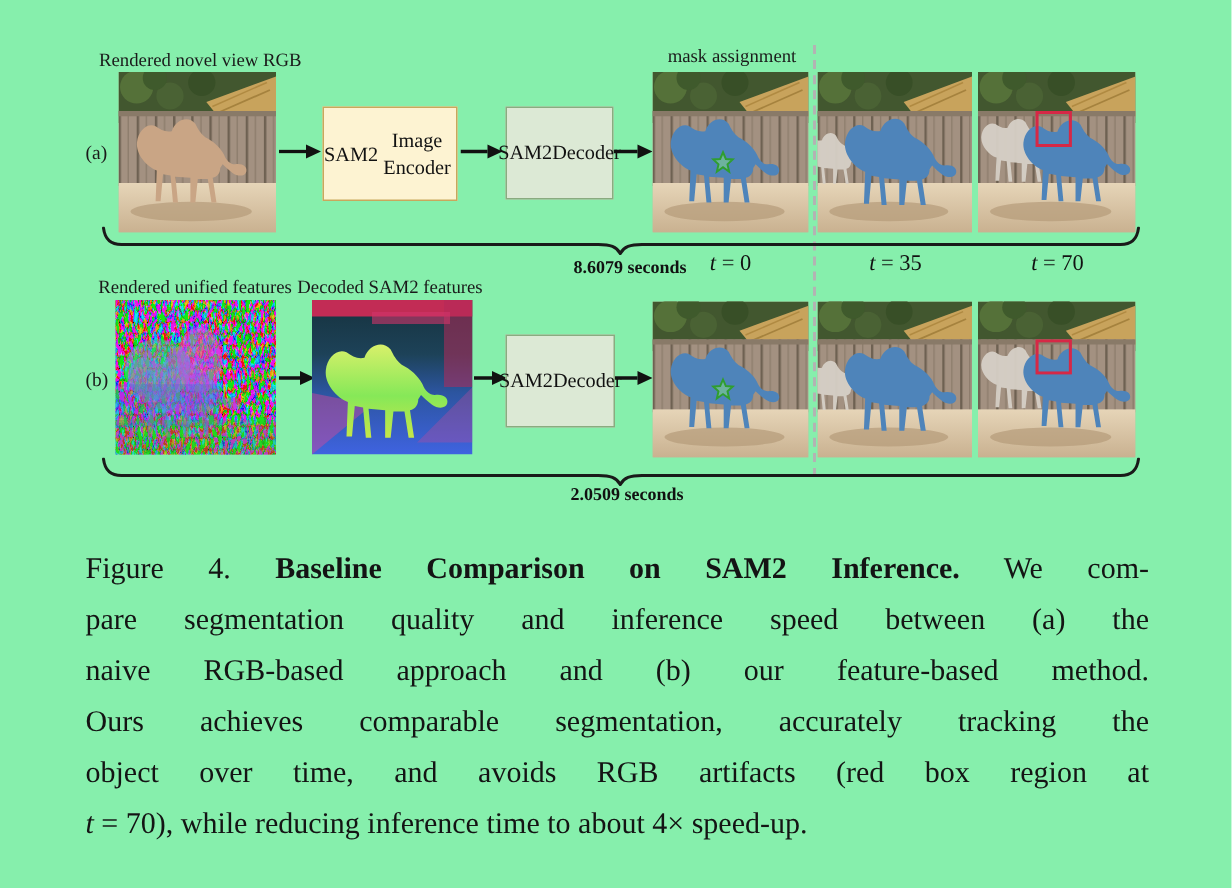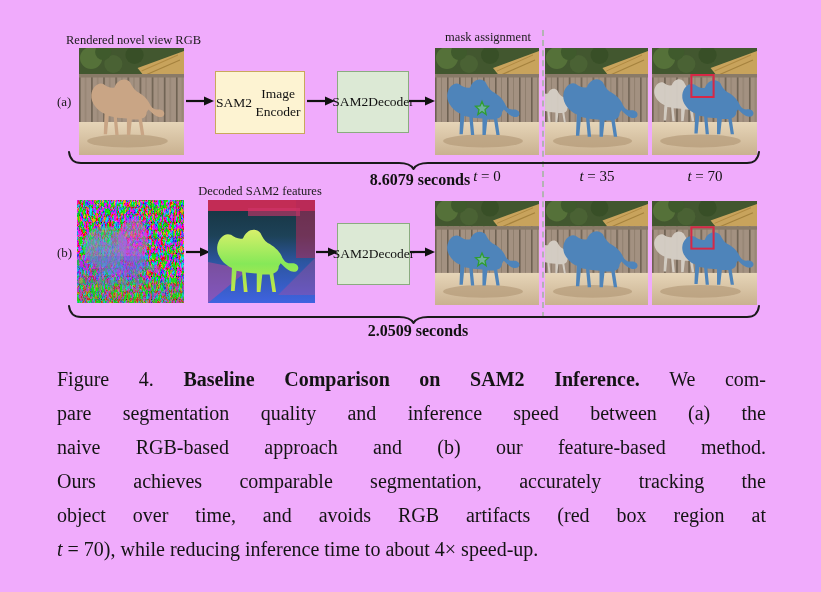--- a/index.html
+++ b/index.html
@@ -1,31 +1,31 @@
 <!DOCTYPE html>
 <html><head>
 <meta charset="utf-8">
 <style>
   html,body{margin:0;padding:0;background:#ffffff;}
-  .page{position:relative;width:821px;height:592px;background:#f0abfc;overflow:hidden;
+  .page{position:relative;width:821px;height:592px;background:#86efac;overflow:hidden;
         font-family:"Liberation Serif", serif;color:#1a1a1a;}
   .figure{position:absolute;left:0;top:0;width:821px;height:352px;}
   .figure *{box-sizing:border-box;}
   .fig-label{position:absolute;font-size:12.5px;color:#1a1a1a;text-align:center;white-space:nowrap;}
   .row-tag{position:absolute;font-size:13px;color:#1a1a1a;}
   .col-header{position:absolute;font-size:12.5px;color:#1a1a1a;text-align:center;white-space:nowrap;}
   .panel{position:absolute;display:block;}
   .box{position:absolute;display:flex;flex-direction:row;align-items:center;justify-content:center;
        font-size:13.5px;line-height:1.3;text-align:center;color:#111;}
   .box.encoder{background:#fdf3d2;border:1.4px solid #c9a85c;}
   .box.decoder{background:#dce9d5;border:1.4px solid #8aab80;}
   .arrow{position:absolute;display:block;}
   .brace{position:absolute;display:block;}
   .dashed-sep{position:absolute;width:0;border-left:2px dashed #b3b3b3;}
-  .time-label{position:absolute;font-size:16px;font-weight:bold;color:#111;text-align:center;white-space:nowrap;}
+  .time-label{position:absolute;font-size:12px;font-weight:bold;color:#111;text-align:center;white-space:nowrap;}
   .t-label{position:absolute;font-size:15px;color:#111;text-align:center;white-space:nowrap;}
   .t-label i{font-style:italic;font-family:"Liberation Serif", serif;}
   .caption{position:absolute;left:57px;top:362px;width:709px;font-size:20px;line-height:34px;color:#141414;}
   .cap-line{text-align:justify;text-align-last:justify;}
   .cap-line.last{text-align-last:left;}
   .cap-line b{font-weight:bold;}
   .cap-line i{font-style:italic;}
 </style>
 </head>
 <body>
@@ -175,20 +175,21 @@
 
     <svg class="brace" style="left:68px;top:151px" width="692" height="19" viewBox="0 0 692 19">
       <path d="M1,1 C2,9 6,12 13,12 L331,12 C339,12 343,13.5 345.5,18 C348,13.5 352,12 360,12 L679,12 C686,12 690,9 691,1" fill="none" stroke="#1a1a1a" stroke-width="2" stroke-linecap="round"></path>
     </svg>
     <span class="time-label" style="left:350px;top:171px;width:140px;">8.6079 seconds</span>
 
     <span class="t-label" style="left:447px;top:168px;width:80px;"><i>t</i><span> = 0</span></span>
     <span class="t-label" style="left:557px;top:168px;width:80px;"><i>t</i><span> = 35</span></span>
     <span class="t-label" style="left:665px;top:168px;width:80px;"><i>t</i><span> = 70</span></span>
 
+    <span class="fig-label" style="left:65px;top:184px;width:130px;">Rendered unified features</span>
     <span class="fig-label" style="left:195px;top:184px;width:130px;">Decoded SAM2 features</span>
     <span class="row-tag" style="left:57px;top:245px;">(b)</span>
 
     <svg class="panel" style="left:77px;top:200px;width:107px;height:103px" viewBox="0 0 107 103" preserveAspectRatio="none">
         <use href="#p-feat"></use>
       </svg>
 
     <svg class="arrow" style="left:186px;top:245px" width="24" height="14" viewBox="0 0 24 14">
         <line x1="0" y1="7" x2="14" y2="7" stroke="#111" stroke-width="2.2"></line>
         <polygon points="14,2.4 24,7 14,11.6" fill="#111"></polygon>

